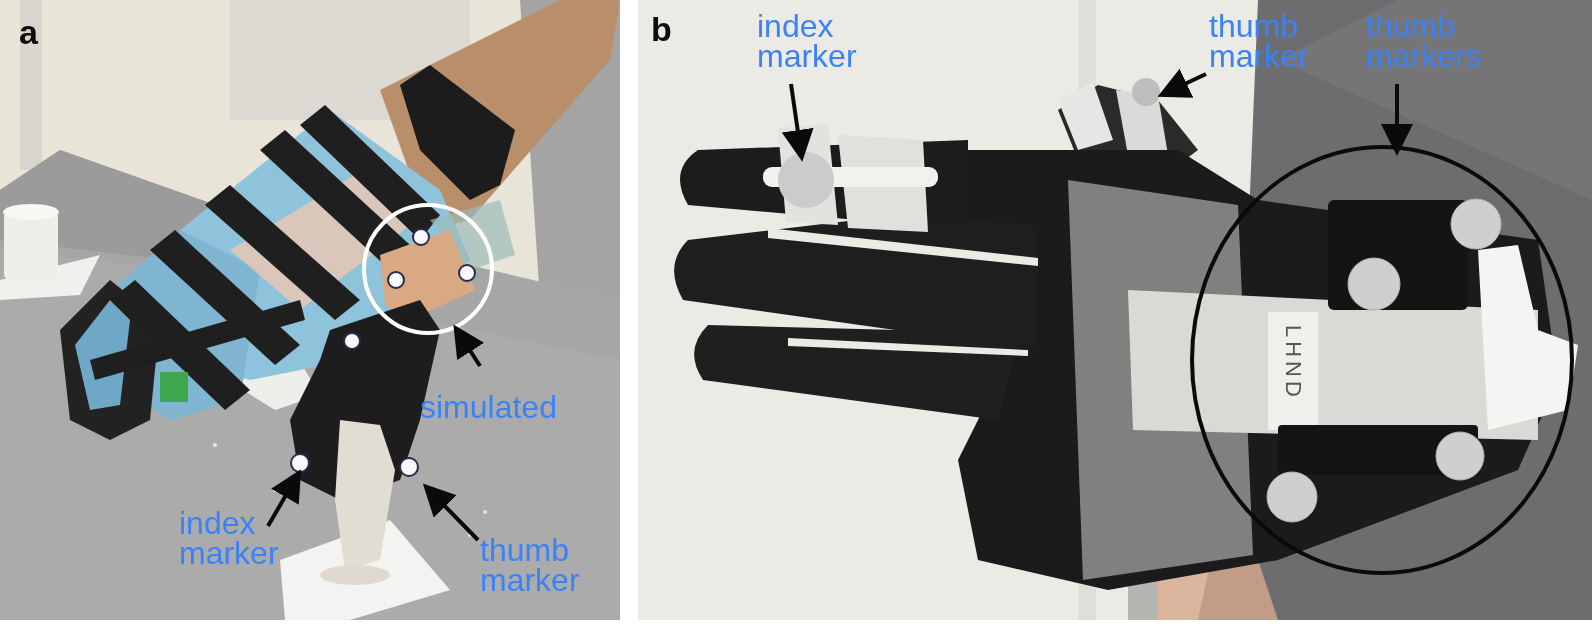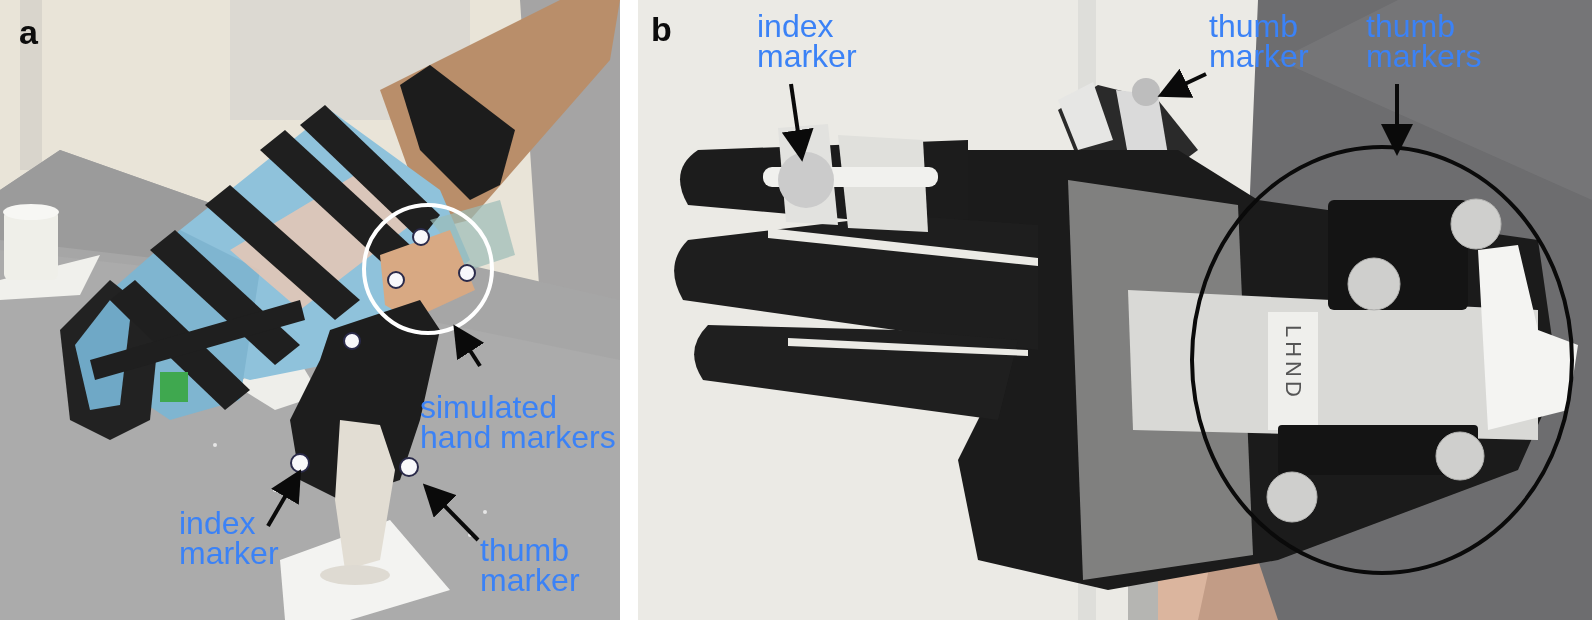--- a/index.html
+++ b/index.html
@@ -98,21 +98,20 @@
     <circle cx="428" cy="269" r="64" fill="none" stroke="#ffffff" stroke-width="4"></circle>
     <line x1="480" y1="366" x2="462" y2="338" stroke="#0a0a0a" stroke-width="4" marker-end="url(#ah)"></line>
     <line x1="268" y1="526" x2="293" y2="483" stroke="#0a0a0a" stroke-width="4" marker-end="url(#ah)"></line>
     <line x1="478" y1="540" x2="434" y2="495" stroke="#0a0a0a" stroke-width="4" marker-end="url(#ah)"></line>
   </svg>
 
   <div class="panel-letter" style="left:19px; top:15px;">a</div>
 
   <div class="label" style="left:420px; top:368px;margin-top:24px;">
     <span>simulated</span>
-    <span>hand markers</span>
   </div>
   <div class="label" style="left:179px; top:508px;">
     <span>index</span>
     <span>marker</span>
   </div>
   <div class="label" style="left:480px; top:535px;">
     <span>thumb</span>
     <span>marker</span>
   </div>
 </div>

